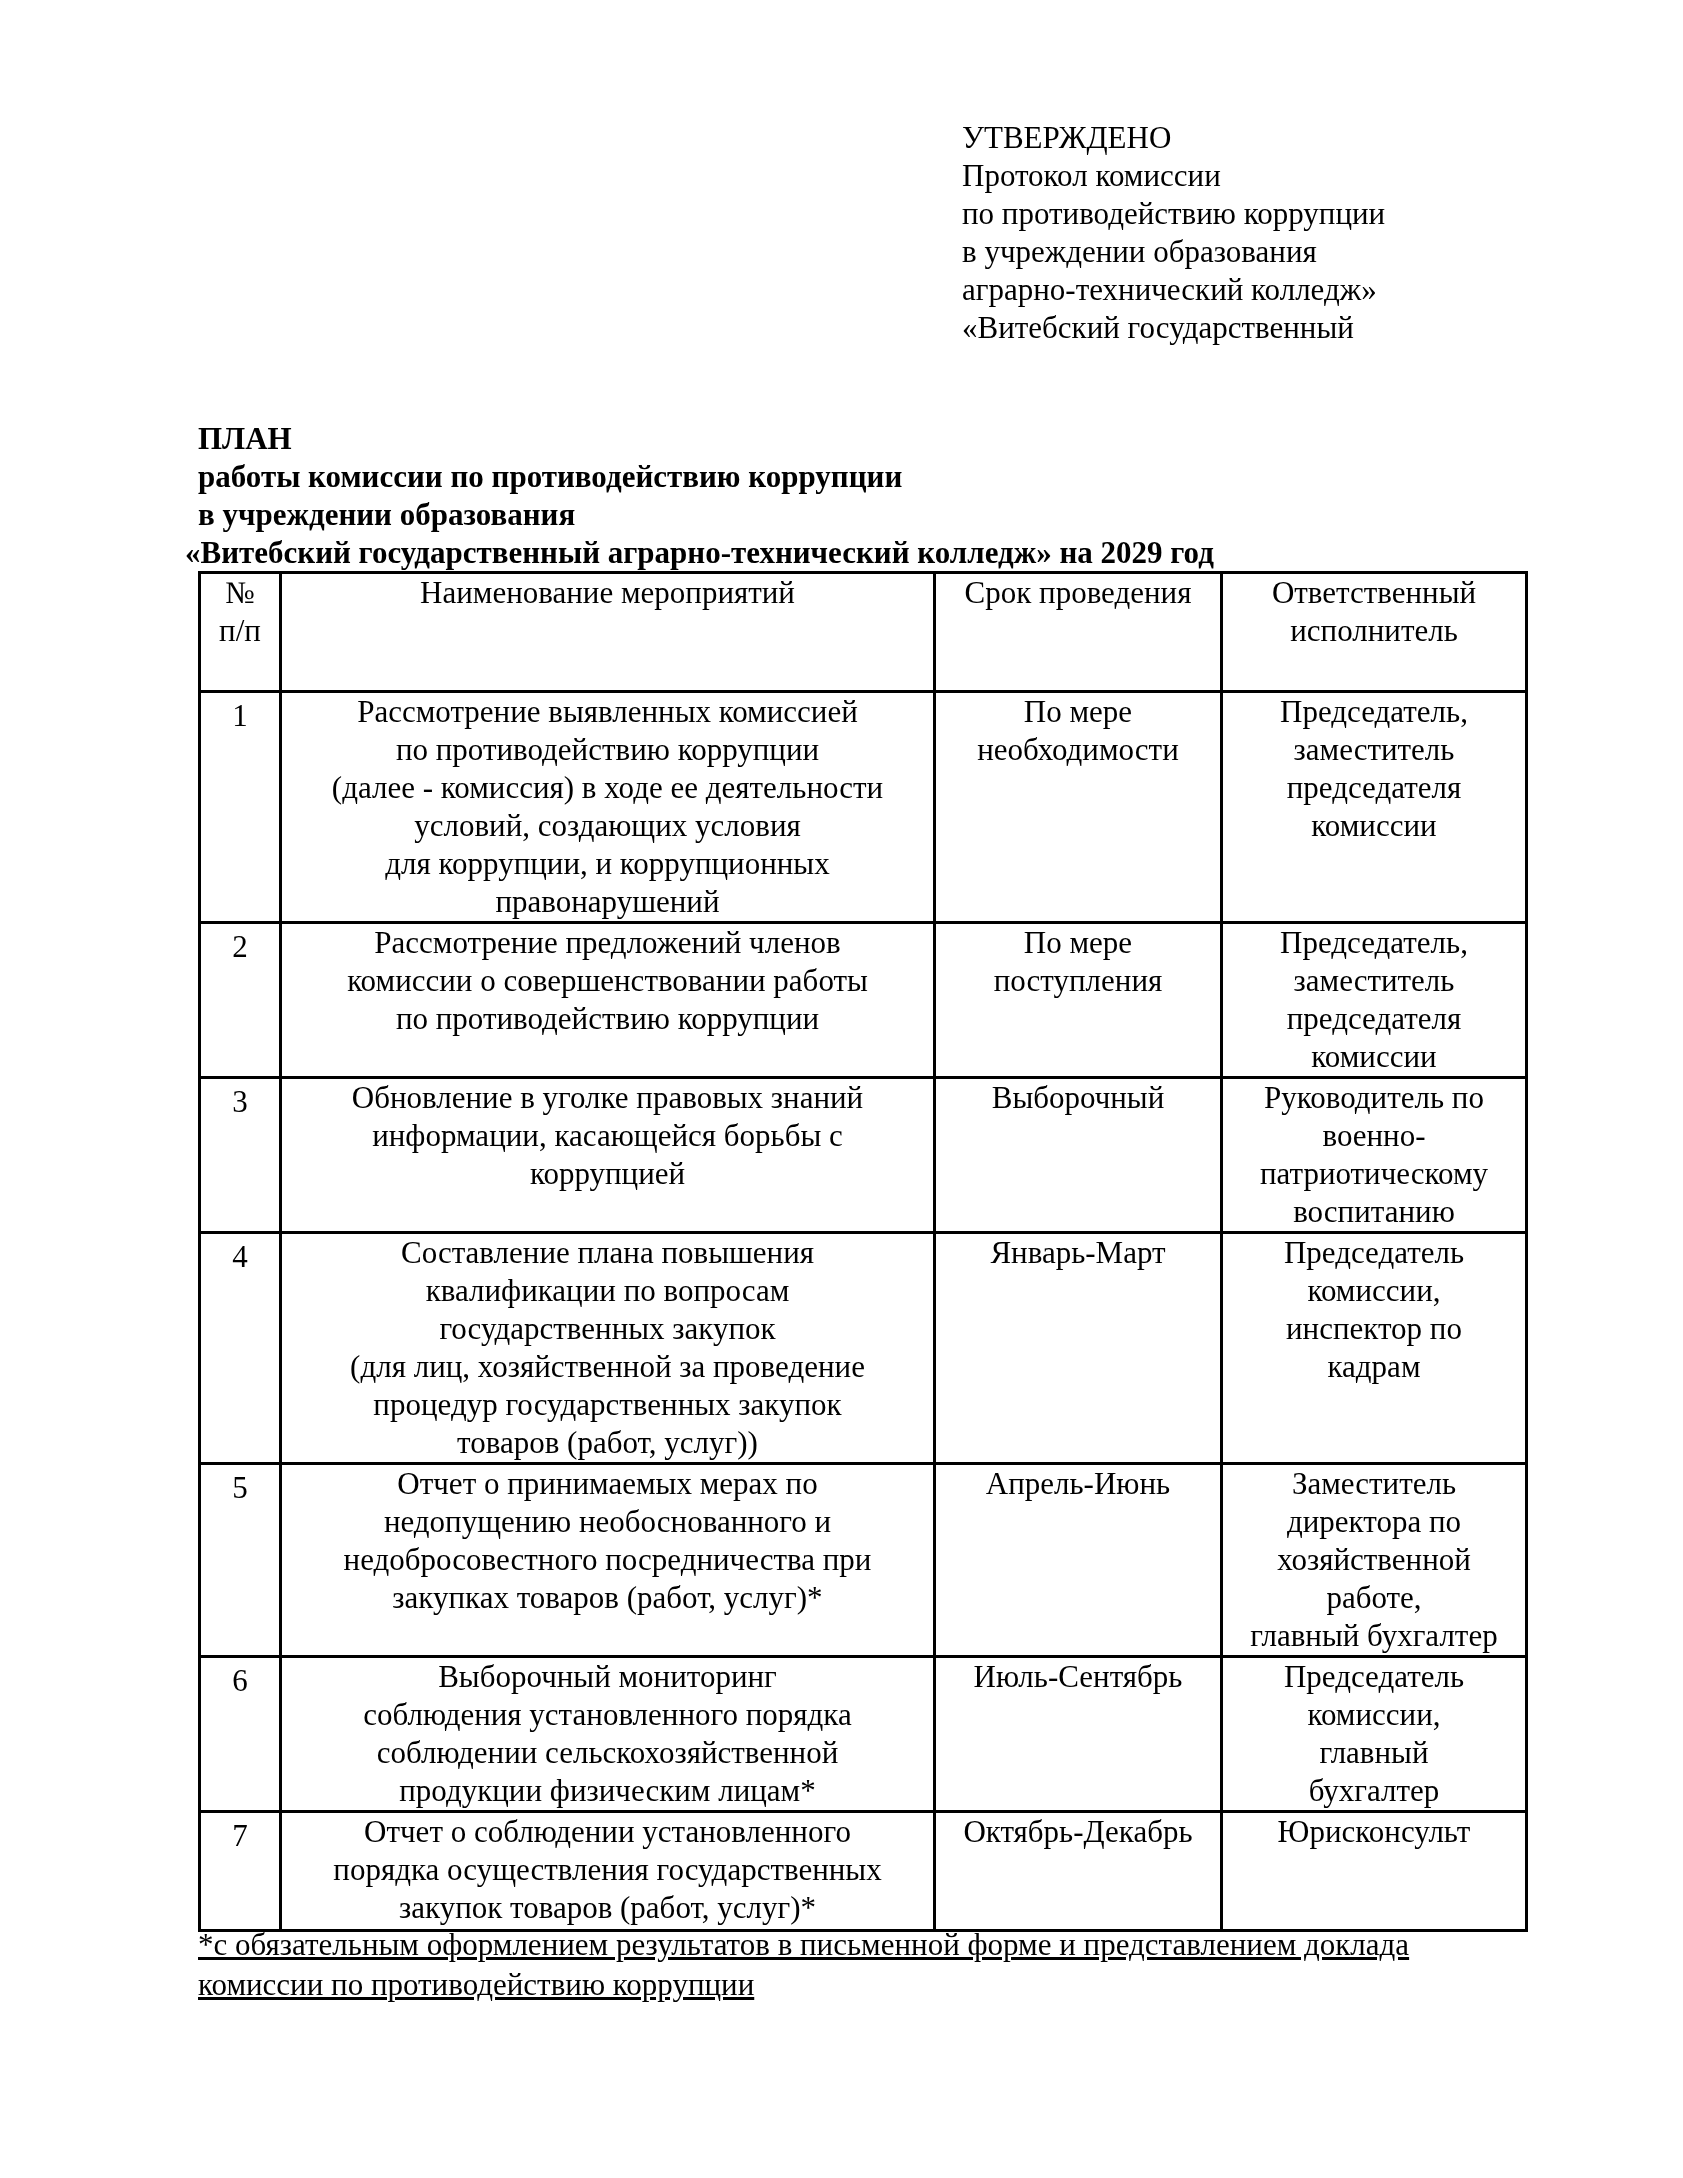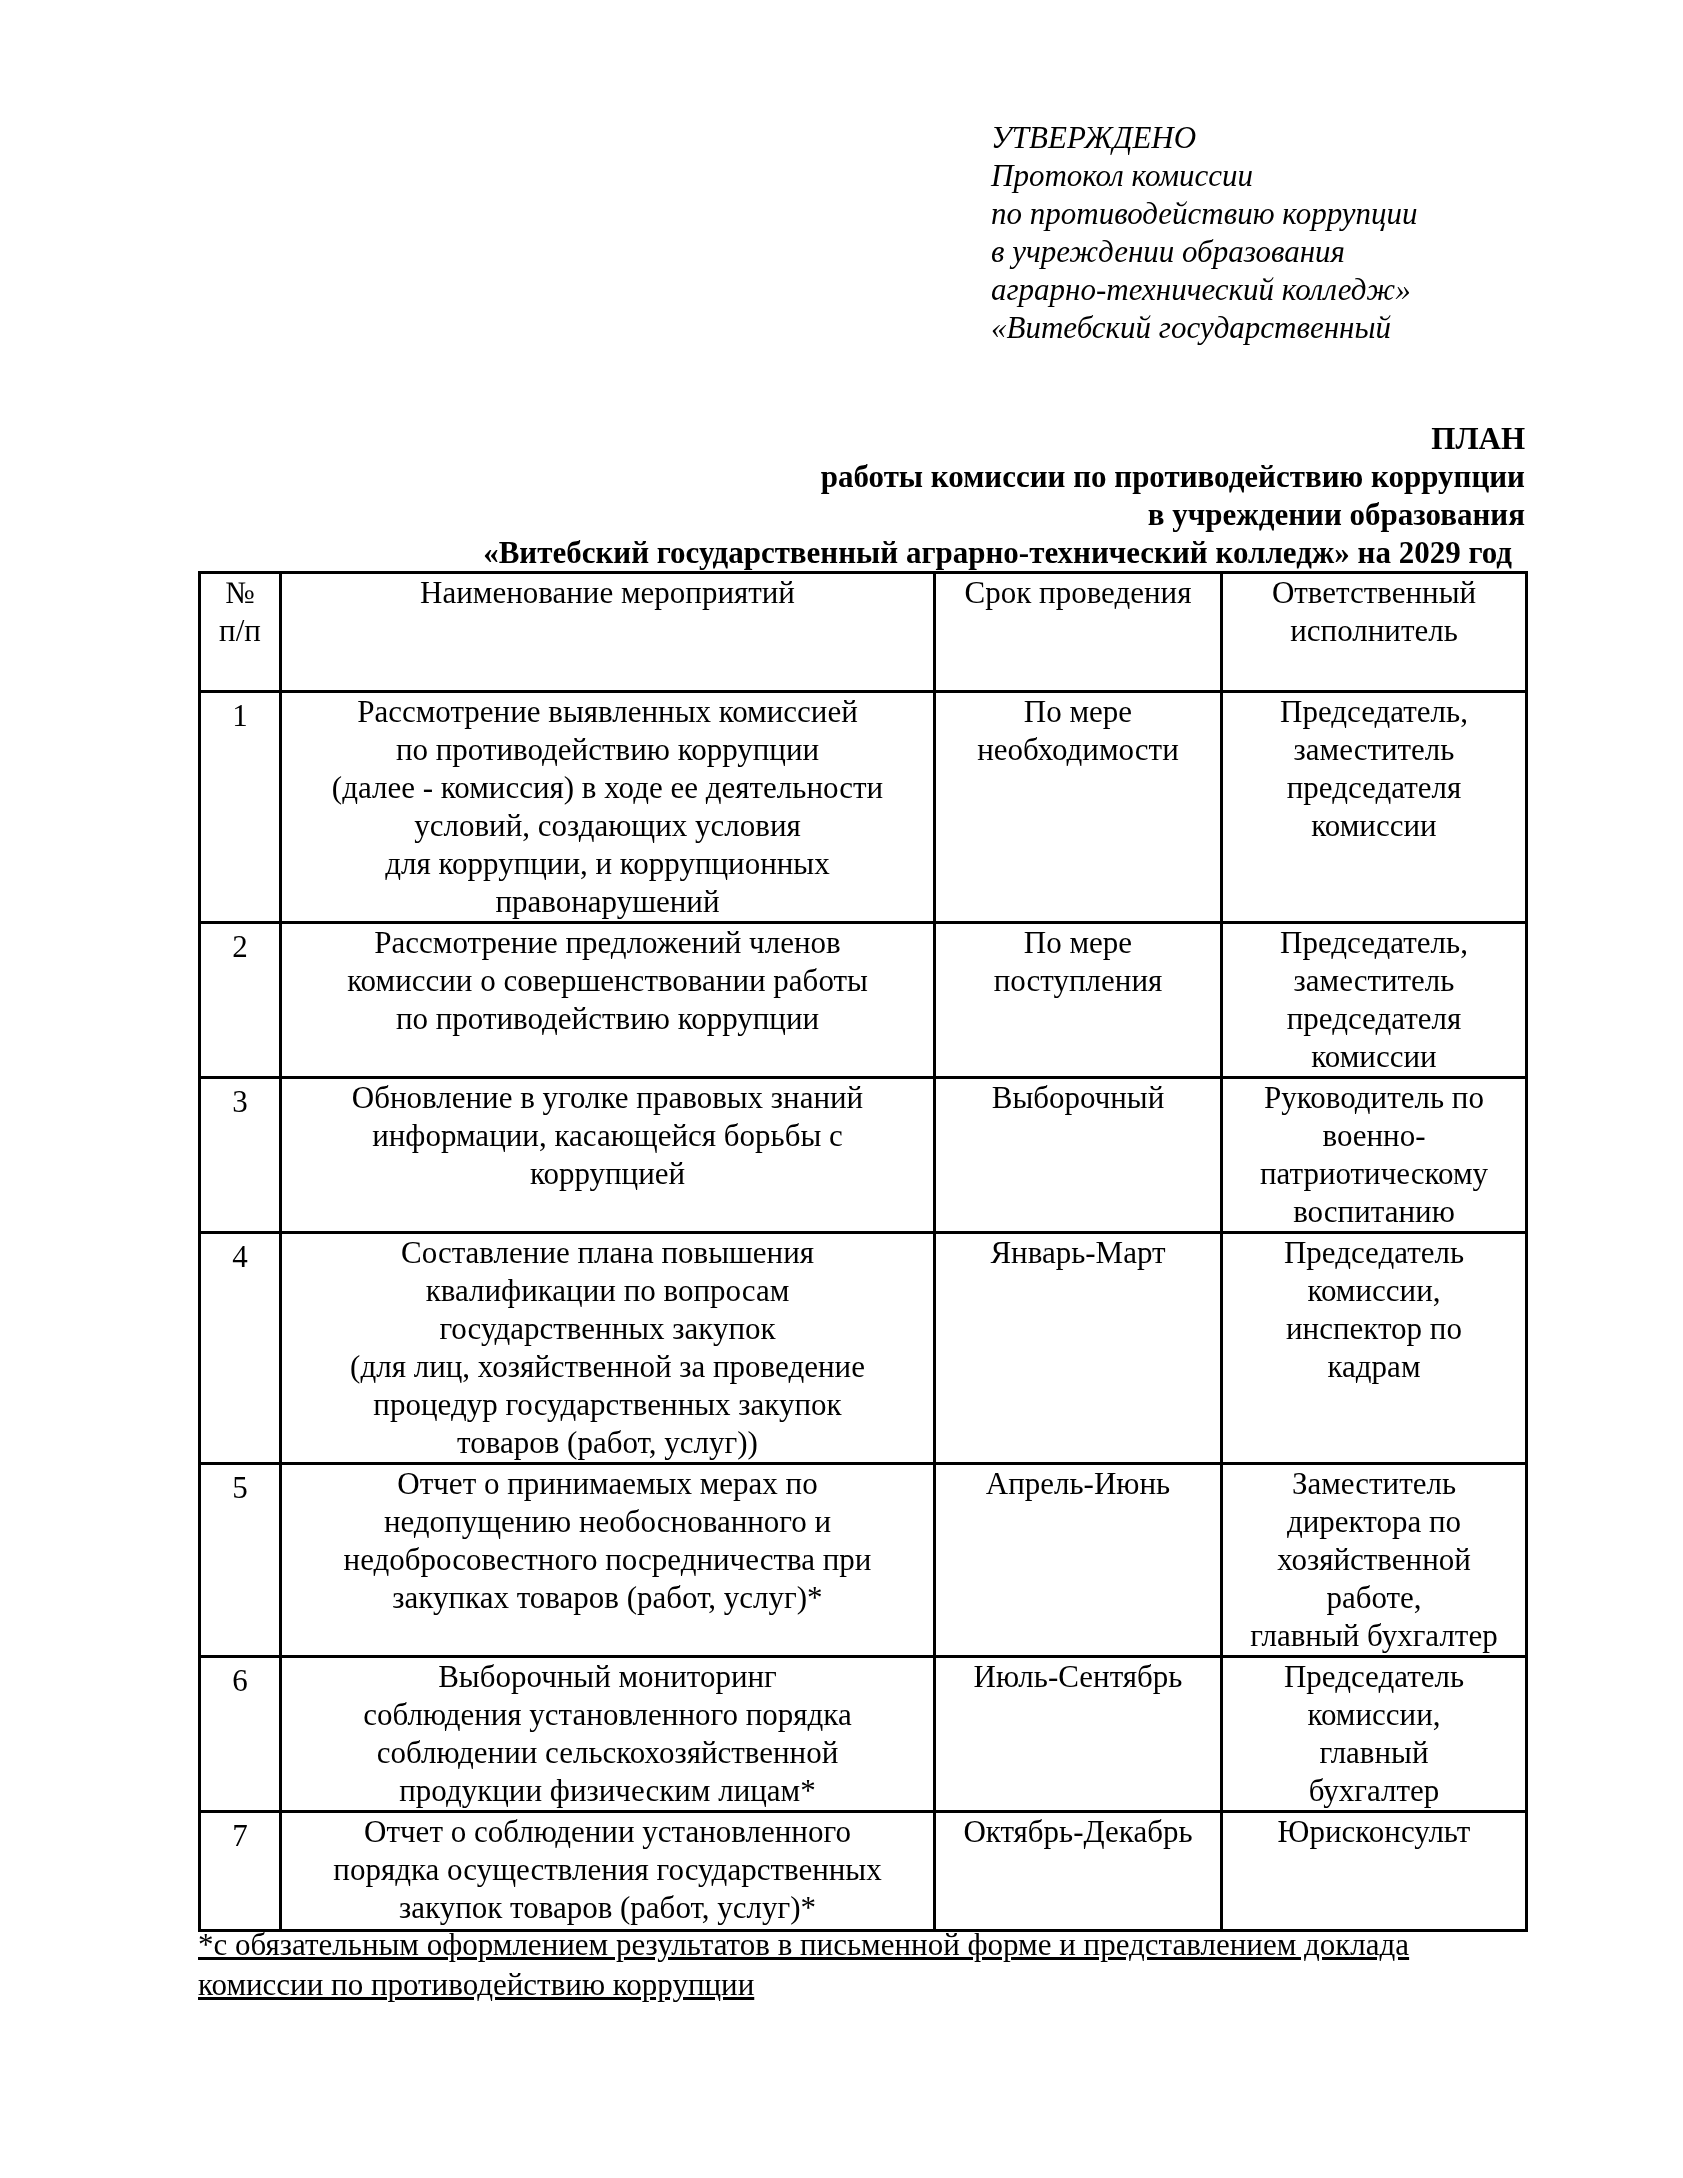--- a/index.html
+++ b/index.html
@@ -10,33 +10,32 @@
   body {
     width: 1683px;
     height: 2178px;
     position: relative;
     font-family: "Liberation Serif", serif;
     color: #000;
     overflow: hidden;
   }
   .approval {
     position: absolute;
-    left: 991px;
+    left: 962px;
     top: 119px;
     font-size: 31px;
     line-height: 38px;
-    font-style: italic;
   }
   .approval div { white-space: nowrap; }
   .title {
     position: absolute;
     left: 198px;
     width: 1327px;
     top: 420px;
-    text-align: right;
+    text-align: left;
     font-weight: bold;
     font-size: 31px;
     line-height: 38px;
   }
   .title div { white-space: nowrap; }
   .title .line4 { position: relative; left: -13px; }
   table.plan {
     position: absolute;
     left: 198px;
     top: 571px;

